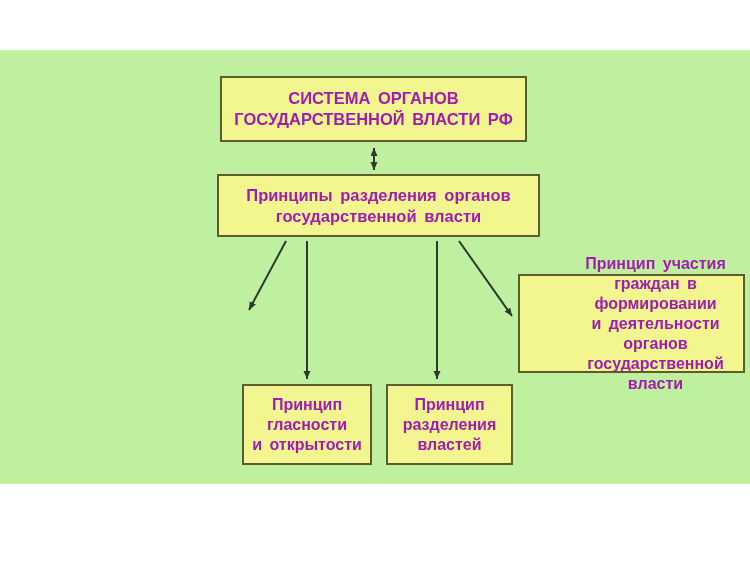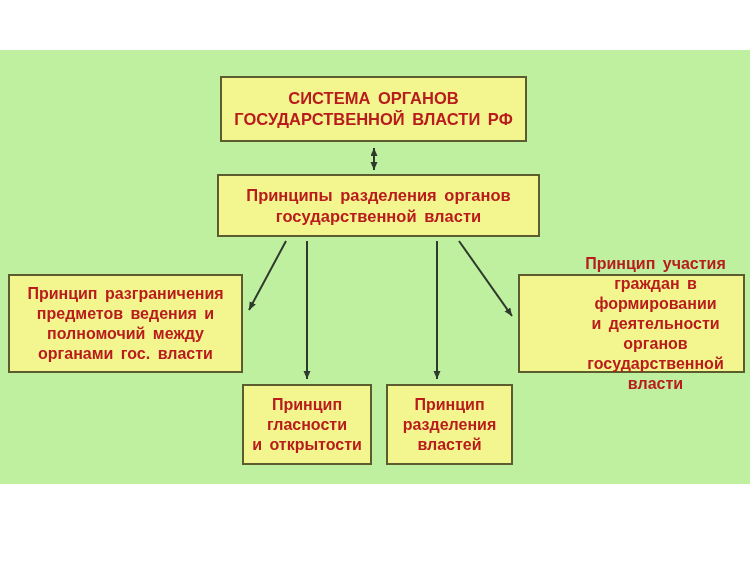--- a/index.html
+++ b/index.html
@@ -20,21 +20,21 @@
     position: absolute;
     left: 0; top: 0;
     width: 750px; height: 561px;
     pointer-events: none;
   }
   .node {
     position: absolute;
     background: #f3f58f;
     border: 2px solid #5c5c2e;
     box-sizing: border-box;
-    color: #b91c1c;
+    color: #a21caf;
     font-weight: bold;
     display: flex;
     align-items: center;
     justify-content: center;
     text-align: center;
   }
   .node .txt {
     white-space: pre-line;
     word-spacing: 3px;
   }
@@ -72,26 +72,20 @@
   <div class="node node-system">
     <span class="txt">СИСТЕМА  ОРГАНОВ
 ГОСУДАРСТВЕННОЙ  ВЛАСТИ  РФ</span>
   </div>
 
   <div class="node node-principles">
     <span class="txt">Принципы  разделения  органов
 государственной  власти</span>
   </div>
 
-  <div class="node node-delimitation">
-    <span class="txt">Принцип  разграничения
-предметов  ведения  и
-полномочий  между
-органами  гос.  власти</span>
-  </div>
 
   <div class="node node-glasnost">
     <span class="txt">Принцип
 гласности
 и  открытости</span>
   </div>
 
   <div class="node node-separation">
     <span class="txt">Принцип
 разделения

